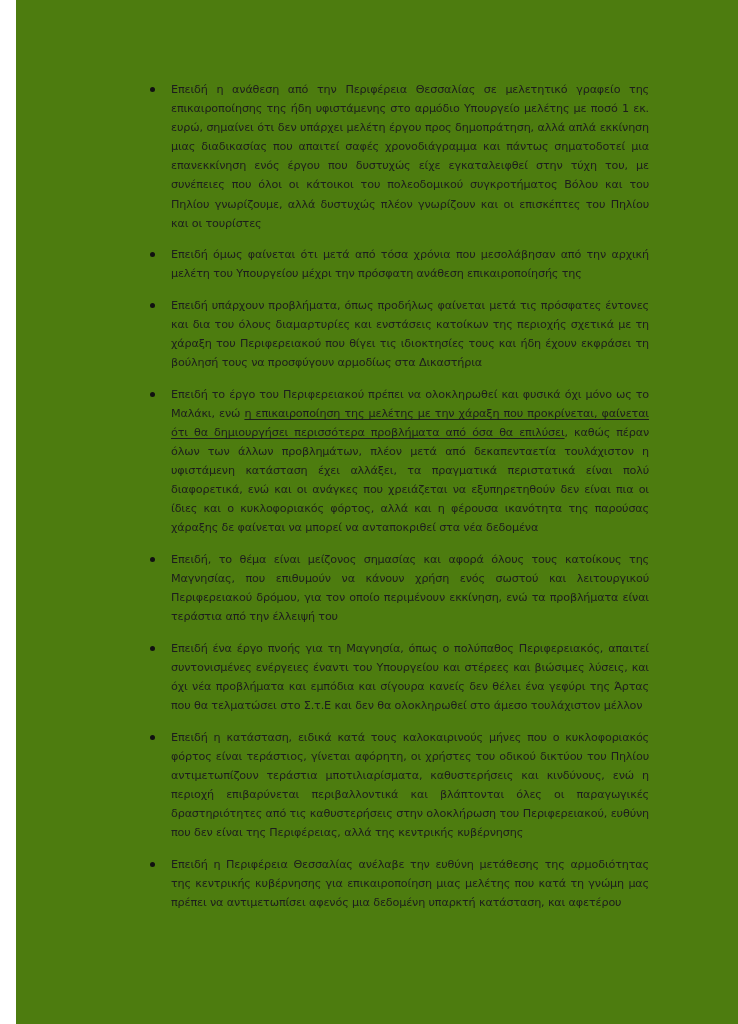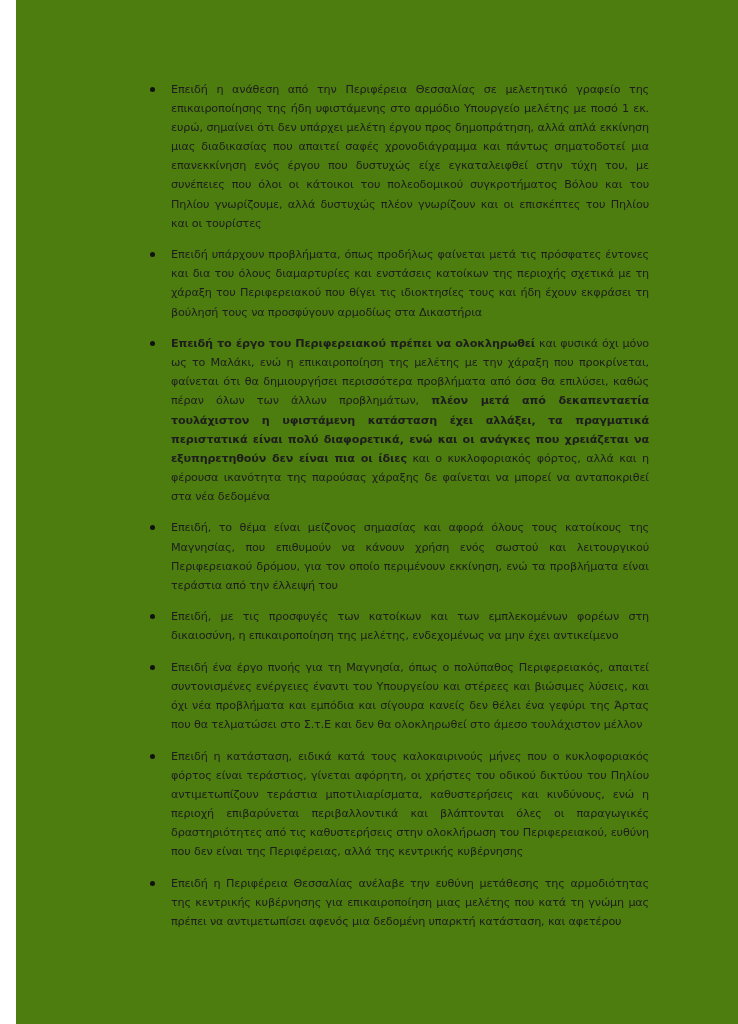--- a/index.html
+++ b/index.html
@@ -13,30 +13,30 @@
     margin: 0; padding: 0; list-style: none;
     font-family: "DejaVu Sans", sans-serif;
     font-size: 11.2px; line-height: 19.1px; color: #1d1d1d;
     text-align: justify; letter-spacing: -0.15px;
   }
   .item { position: relative; margin: 0 0 12.5px 0; }
   .bullet {
     position: absolute; left: -21px; top: 7px; width: 5px; height: 5px;
     border-radius: 50%; background: #111;
   }
-  .seg-bold { font-weight: bold; }
-  .seg-underline { text-underline-offset: 2px; margin-top: 7px; }
+  .seg-bold { font-weight: normal; }
+  .seg-underline { text-decoration: underline; text-underline-offset: 2px; margin-top: 7px; }
 </style>
 </head>
 <body>
 
 <div class="page">
   <ul class="list" id="para-list">
       <li class="item"><span class="bullet"></span><span class="seg-normal">Επειδή η ανάθεση από την Περιφέρεια Θεσσαλίας σε μελετητικό γραφείο  της επικαιροποίησης της ήδη υφιστάμενης στο αρμόδιο Υπουργείο μελέτης με ποσό 1 εκ. ευρώ,  σημαίνει ότι δεν υπάρχει μελέτη έργου προς δημοπράτηση, αλλά απλά εκκίνηση μιας διαδικασίας που απαιτεί σαφές χρονοδιάγραμμα και πάντως σηματοδοτεί μια επανεκκίνηση ενός έργου που δυστυχώς είχε εγκαταλειφθεί στην τύχη του, με συνέπειες που όλοι οι κάτοικοι του πολεοδομικού συγκροτήματος Βόλου και του Πηλίου γνωρίζουμε, αλλά δυστυχώς πλέον γνωρίζουν και οι επισκέπτες του Πηλίου και οι τουρίστες</span></li>
+      <li class="item"><span class="bullet"></span><span class="seg-normal">Επειδή όμως φαίνεται ότι μετά από τόσα χρόνια που μεσολάβησαν από την αρχική μελέτη του Υπουργείου μέχρι την πρόσφατη ανάθεση επικαιροποίησής της</span></li>
       <li class="item"><span class="bullet"></span><span class="seg-normal">Επειδή υπάρχουν προβλήματα, όπως προδήλως φαίνεται μετά τις πρόσφατες έντονες και δια του όλους διαμαρτυρίες και ενστάσεις κατοίκων της περιοχής σχετικά με τη χάραξη του Περιφερειακού που θίγει τις ιδιοκτησίες τους και ήδη έχουν εκφράσει τη βούλησή τους να προσφύγουν αρμοδίως στα Δικαστήρια</span></li>
       <li class="item"><span class="bullet"></span><span class="seg-bold">Επειδή το έργο του Περιφερειακού πρέπει να ολοκληρωθεί</span><span class="seg-normal"> και φυσικά όχι μόνο ως το Μαλάκι, ενώ </span><span class="seg-underline">η επικαιροποίηση της μελέτης με την χάραξη που προκρίνεται, φαίνεται ότι θα δημιουργήσει περισσότερα προβλήματα από όσα θα επιλύσει</span><span class="seg-normal">, καθώς πέραν όλων των άλλων προβλημάτων, </span><span class="seg-bold">πλέον μετά από δεκαπενταετία τουλάχιστον η υφιστάμενη κατάσταση έχει αλλάξει, τα πραγματικά περιστατικά είναι πολύ διαφορετικά, ενώ και οι ανάγκες που χρειάζεται να εξυπηρετηθούν δεν είναι πια οι ίδιες</span><span class="seg-normal"> και ο κυκλοφοριακός φόρτος, αλλά και η φέρουσα ικανότητα της παρούσας χάραξης δε φαίνεται να μπορεί να ανταποκριθεί στα νέα δεδομένα</span></li>
       <li class="item"><span class="bullet"></span><span class="seg-normal">Επειδή, το θέμα είναι μείζονος σημασίας και αφορά όλους τους κατοίκους της Μαγνησίας, που επιθυμούν να κάνουν χρήση ενός σωστού και λειτουργικού Περιφερειακού δρόμου, για τον οποίο περιμένουν εκκίνηση, ενώ τα προβλήματα είναι τεράστια από την έλλειψή του</span></li>
-      <li class="item"><span class="bullet"></span><span class="seg-normal">Επειδή, με τις προσφυγές των κατοίκων και των εμπλεκομένων φορέων στη δικαιοσύνη, η επικαιροποίηση της μελέτης, ενδεχομένως να μην έχει αντικείμενο</span></li>
       <li class="item"><span class="bullet"></span><span class="seg-normal">Επειδή ένα έργο πνοής για τη Μαγνησία, όπως ο πολύπαθος Περιφερειακός, απαιτεί συντονισμένες ενέργειες έναντι του Υπουργείου και στέρεες και βιώσιμες λύσεις, και όχι νέα προβλήματα και εμπόδια και σίγουρα κανείς δεν θέλει ένα γεφύρι της Άρτας που θα τελματώσει στο Σ.τ.Ε και δεν θα ολοκληρωθεί στο άμεσο τουλάχιστον μέλλον</span></li>
       <li class="item"><span class="bullet"></span><span class="seg-normal">Επειδή η κατάσταση, ειδικά κατά τους καλοκαιρινούς μήνες που ο κυκλοφοριακός φόρτος είναι τεράστιος, γίνεται αφόρητη, οι χρήστες του οδικού δικτύου του Πηλίου αντιμετωπίζουν τεράστια μποτιλιαρίσματα, καθυστερήσεις και κινδύνους, ενώ η περιοχή επιβαρύνεται περιβαλλοντικά και βλάπτονται όλες οι παραγωγικές δραστηριότητες από τις καθυστερήσεις στην ολοκλήρωση του Περιφερειακού, ευθύνη που δεν είναι της Περιφέρειας, αλλά της κεντρικής κυβέρνησης</span></li>
       <li class="item"><span class="bullet"></span><span class="seg-normal">Επειδή η Περιφέρεια Θεσσαλίας ανέλαβε την ευθύνη μετάθεσης της αρμοδιότητας της κεντρικής κυβέρνησης για επικαιροποίηση μιας μελέτης που κατά τη γνώμη μας πρέπει να αντιμετωπίσει αφενός μια δεδομένη υπαρκτή κατάσταση, και αφετέρου</span></li>
     </ul>
 </div>
 
 </body></html>

